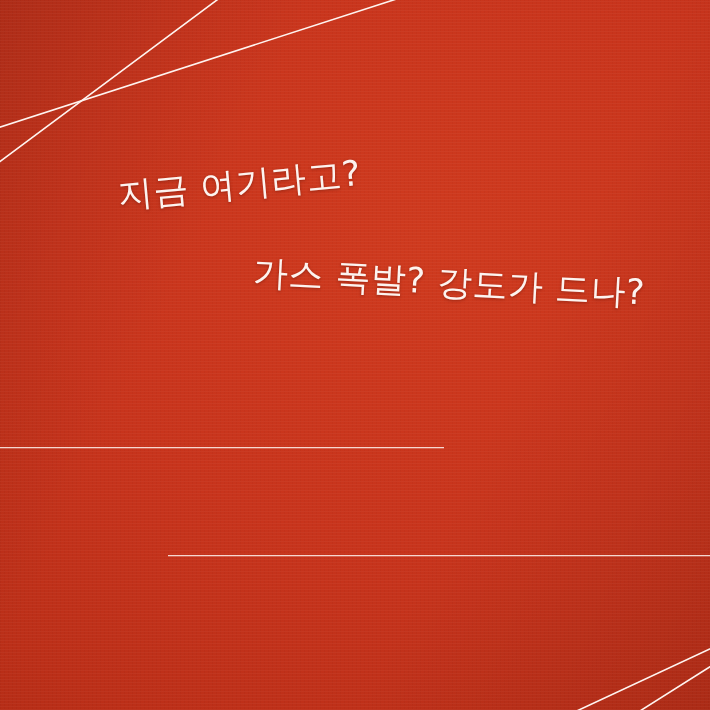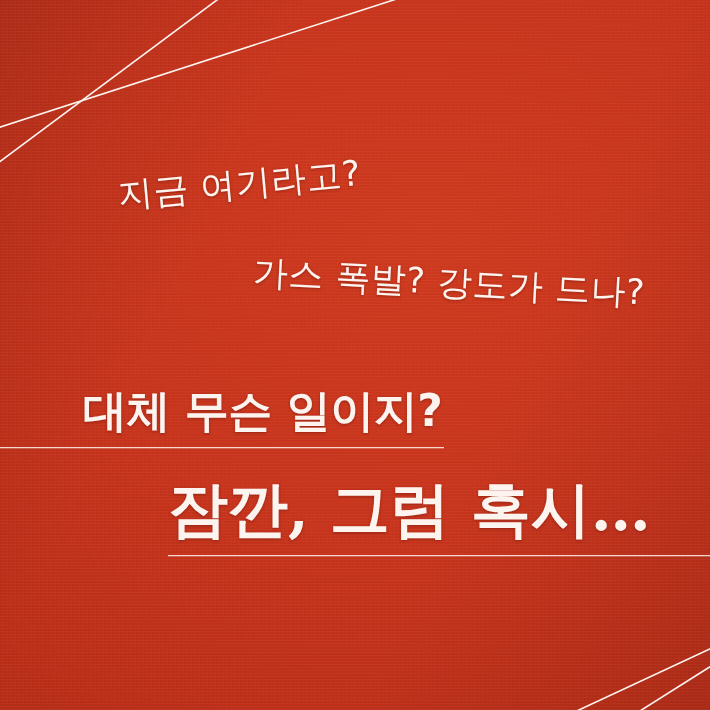--- a/index.html
+++ b/index.html
@@ -160,22 +160,20 @@
     <line stroke="#fff4f0" stroke-width="1.6" stroke-linecap="round" x1="716" y1="646" x2="566" y2="716"></line>
     <line stroke="#fff4f0" stroke-width="1.6" stroke-linecap="round" x1="716" y1="663" x2="632" y2="716"></line>
   </svg>
 
   <div id="content">
 
     <div class="line thought" id="thought-1" style="font-size: 35px; transform: rotate(-5.2deg);">지금 여기라고?</div>
 
     <div class="line thought" id="thought-2" style="font-size: 35px; transform: rotate(3deg);">가스 폭발? 강도가 드나?</div>
 
-    <div class="line statement" id="statement-1" style="font-size: 44px;">대체 무슨 일이지?</div>
 
     <div class="rule" id="rule-1" style="left: 0px; top: 447px; width: 444px;"></div>
 
-    <div class="line statement" id="statement-2" style="font-size: 60px;">잠깐, 그럼 혹시…</div>
 
     <div class="rule" id="rule-2" style="left: 168px; top: 555px; width: 542px;"></div>
 
   </div>
 </div>
 
 </body></html>

